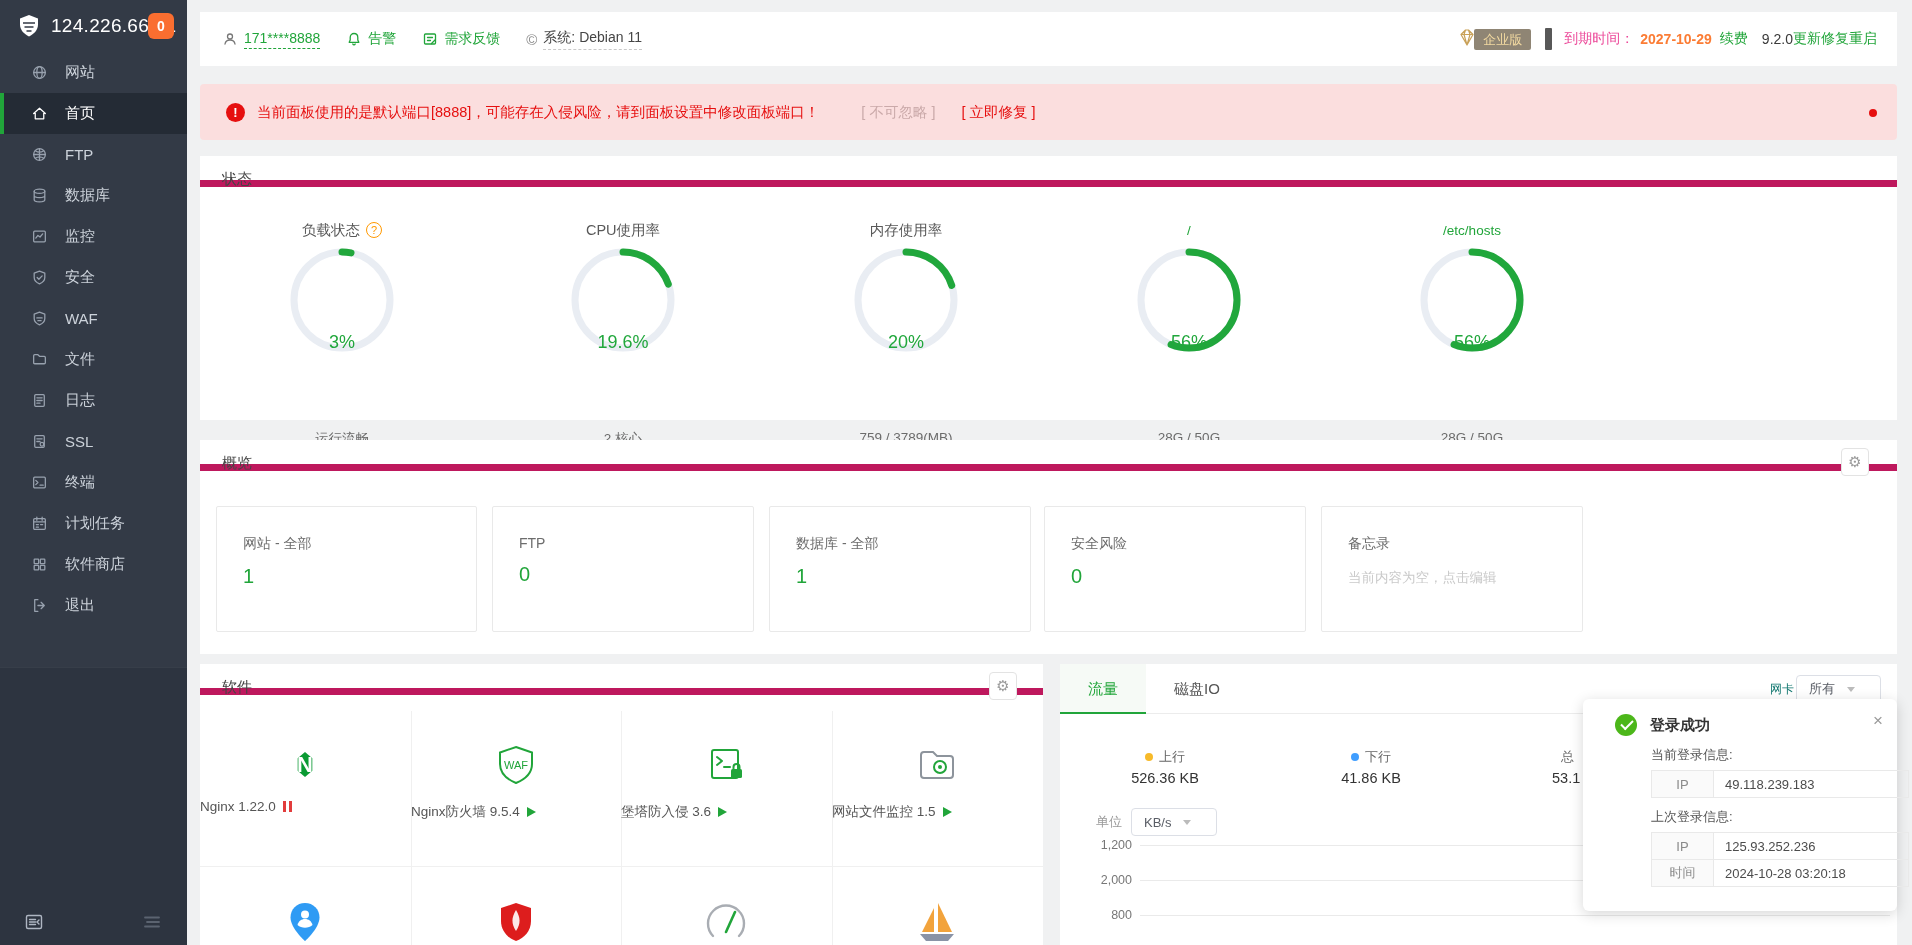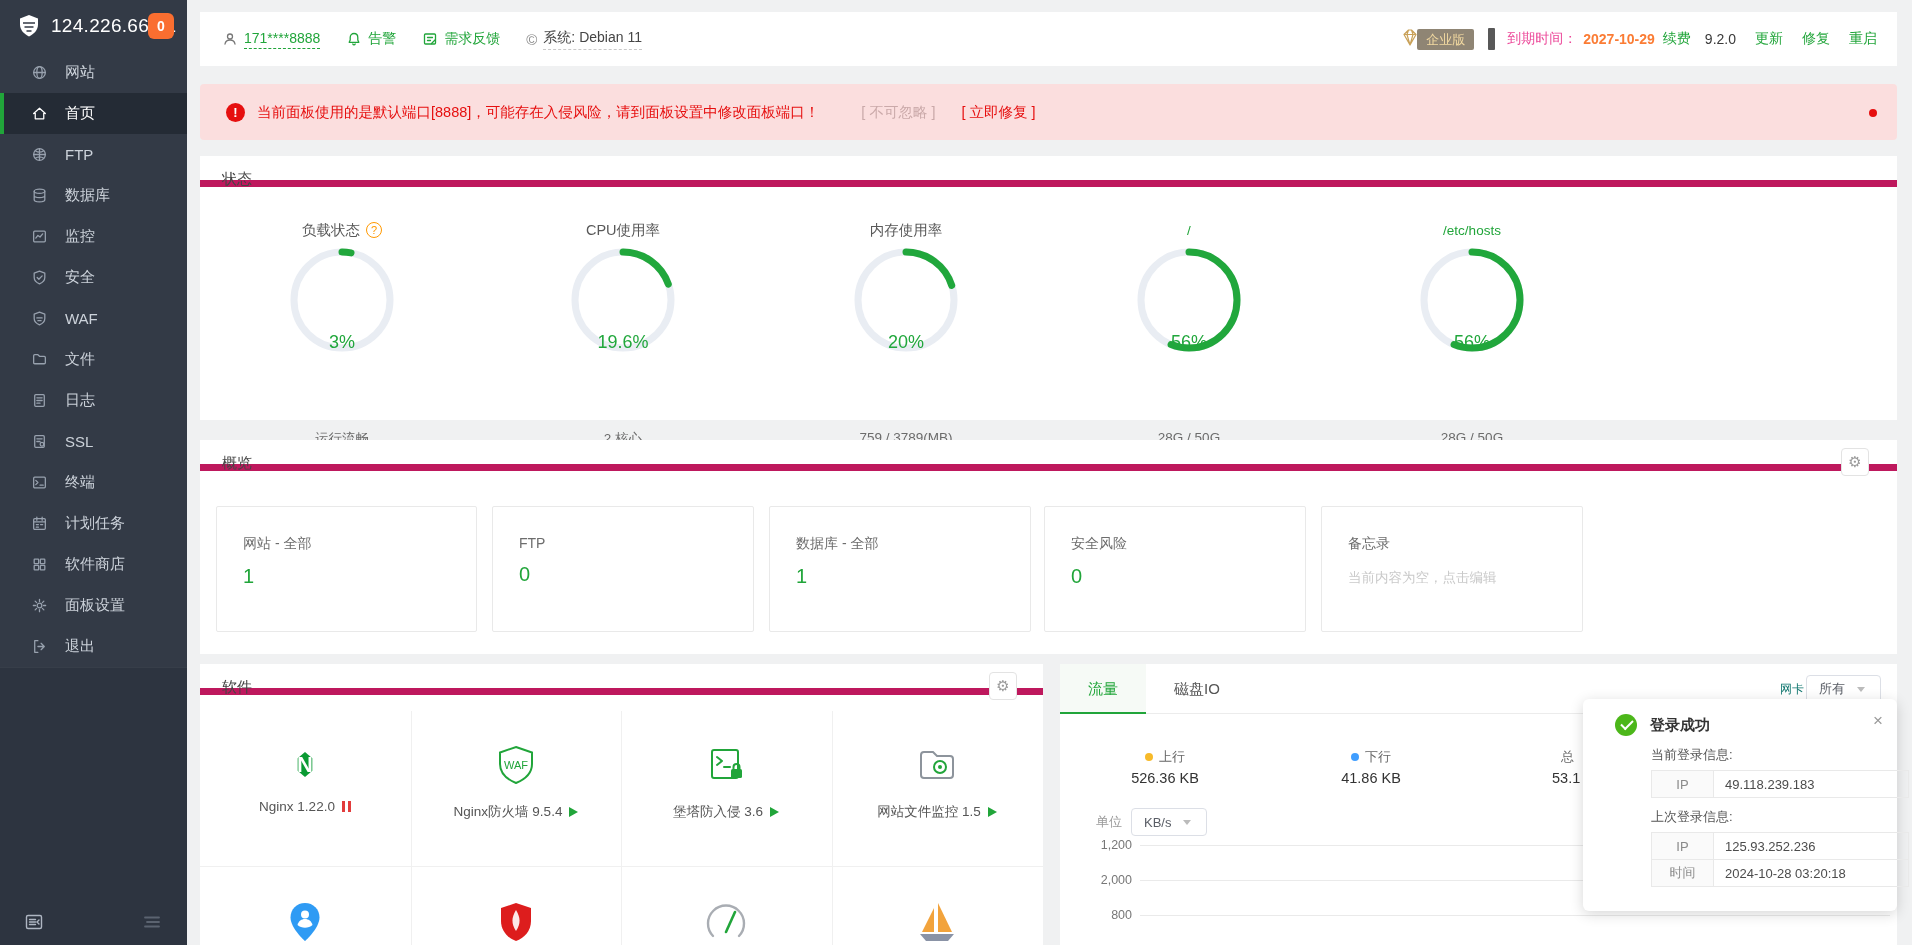--- a/index.html
+++ b/index.html
@@ -31,21 +31,21 @@
 .tb-left,.tb-right{display:flex;align-items:center}
 .tb-item{display:flex;align-items:center;margin-right:26px;font-size:14px;cursor:pointer}
 .tb-item svg{width:16px;height:16px;margin-right:6px;fill:none;stroke-width:1.3;stroke-linecap:round;stroke-linejoin:round}
 .green{color:#21a53a}
 .phone{color:#21a53a;border-bottom:1px dashed #21a53a;padding-bottom:2px}
 .sysinfo{color:#454545;border-bottom:1px dashed #c9c9c9;padding-bottom:2px}
 .copy-ic{color:#8b8b8b;font-size:15px;margin-right:6px}
 .ribbon{display:flex;align-items:center;margin-right:6px}
 .edition{background:#8f8574;color:#f2d9a0;font-size:13px;height:21px;line-height:21px;padding:0 9px;border-radius:2px;margin-left:-5px}
 .rb-tail{width:7px;height:22px;background:#585858;margin:0 12px 0 8px;border-radius:1px}
-.tb-right .lnk{color:#21a53a;font-size:14px;margin-left:19px;cursor:pointer}
+.tb-right .lnk{color:#21a53a;font-size:14px;cursor:pointer}
 .expire-lab{color:#ec4899;font-size:14px}
 .expire-date{color:#fb7c34;font-weight:bold;font-size:14px;margin:0 6px}
 .ver{color:#3a3a3a;font-size:14px;margin-left:14px}
 
 .banner{position:absolute;left:200px;top:84px;width:1697px;height:56px;background:#fbdede;border-radius:4px;display:flex;align-items:center;padding:0 26px;font-size:14.5px}
 .warn-ic{width:19px;height:19px;border-radius:50%;background:#e60f0f;color:#fff;font-weight:bold;font-size:13px;text-align:center;line-height:19px;flex:0 0 19px}
 .banner .msg{color:#e60f0f;margin-left:12px}
 .banner .ignore{color:#caa9a9;margin-left:42px}
 .banner .fix{color:#e60f0f;margin-left:26px;cursor:pointer}
 .red-dot{position:absolute;right:20px;top:25px;width:8px;height:8px;border-radius:50%;background:#e60f0f}
@@ -66,32 +66,32 @@
 .ov-label{margin:28px 0 0 26px;font-size:14px;color:#6d6d6d}
 .ov-val{margin:12px 0 0 26px;font-size:20px;color:#21a53a}
 .ov-empty{margin:16px 0 0 26px;font-size:13.5px;color:#c9c9c9}
 
 .soft-card{left:200px;top:664px;width:843px;height:300px}
 .soft-grid{position:absolute;top:47px;left:0;right:0;bottom:0}
 .vline{position:absolute;top:0;bottom:0;width:1px;background:#f0f0f0}
 .hline{position:absolute;left:0;right:0;top:155px;height:1px;background:#f0f0f0}
 .soft-cell{position:absolute;width:210px;text-align:center;cursor:pointer}
 .soft-ic{display:inline-block;width:44px;height:44px;margin-top:32px}
-.soft-name{margin-top:12px;font-size:13.5px;color:#555;display:flex;align-items:center;justify-content:center}
+.soft-name{margin-top:12px;font-size:13.5px;color:#555;display:flex;align-items:center;}
 .play{display:inline-block;width:0;height:0;border-left:9px solid #21a53a;border-top:5px solid transparent;border-bottom:5px solid transparent;margin-left:7px}
 .pause{display:inline-block;width:9px;height:11px;border-left:3px solid #e23c3c;border-right:3px solid #e23c3c;margin-left:7px}
 .hexN{width:40px;height:44px;margin:2px auto 0;background:#0a9a33;clip-path:polygon(50% 0,96% 25%,96% 75%,50% 100%,4% 75%,4% 25%);color:#fff;font-weight:bold;font-size:22px;line-height:44px}
 
 .traffic-card{left:1060px;top:664px;width:837px;height:300px}
 .tabbar{height:50px;border-bottom:1px solid #ececec;display:flex;position:relative}
 .tab{height:50px;line-height:50px;padding:0 28px;font-size:15px;color:#555;cursor:pointer}
 .tab.active{color:#21a53a;background:#f6faf6;border-bottom:2px solid #21a53a}
 .nic{position:absolute;right:16px;top:11px;display:flex;align-items:center}
 .nic-label{font-size:12px;color:#0f766e;margin-right:2px}
-.selbox{border:1px solid #dcdfe6;border-radius:4px;background:#fff;height:28px;display:flex;align-items:center;padding:0 15px 0 12px;font-size:13px;color:#5a5e66;cursor:pointer}
+.selbox{border:1px solid #dcdfe6;border-radius:4px;background:#fff;height:28px;display:flex;align-items:center;padding:0 25px 0 12px;font-size:13px;color:#5a5e66;cursor:pointer}
 .chev{width:0;height:0;border-left:4px solid transparent;border-right:4px solid transparent;border-top:5px solid #bbb;margin-left:12px}
 .stat{position:absolute;text-align:center}
 .stat .s-lab{font-size:13px;color:#666;height:18px;display:flex;align-items:center;justify-content:center}
 .dot{display:inline-block;width:8px;height:8px;border-radius:50%;margin-right:6px}
 .stat .s-val{margin-top:4px;font-size:14.5px;color:#333}
 .unit-row{position:absolute;left:36px;top:144px;display:flex;align-items:center}
 .unit-label{font-size:13px;color:#999;margin-right:9px}
 .gline{position:absolute;left:80px;width:750px;height:1px;background:#eaeaea}
 .gtick{position:absolute;left:0;width:66px;text-align:right;font-size:12.5px;color:#777;margin-top:-7px}
 
@@ -233,29 +233,20 @@
       <div class="mitem">
           <span class="mi">
             <svg viewBox="0 0 16 16">
               <rect x="3" y="3" width="4.2" height="4.2" rx=".5"></rect>
               <rect x="8.8" y="3" width="4.2" height="4.2" rx=".5"></rect>
               <rect x="3" y="8.8" width="4.2" height="4.2" rx=".5"></rect>
               <rect x="8.8" y="8.8" width="4.2" height="4.2" rx=".5"></rect>
             </svg>
           </span>
           <span>软件商店</span>
-        </div>
-      <div class="mitem">
-          <span class="mi">
-            <svg viewBox="0 0 16 16">
-              <circle cx="8" cy="8" r="2.2"></circle>
-              <path d="M8 2.2v2M8 11.8v2M2.2 8h2M11.8 8h2M3.9 3.9l1.4 1.4M10.7 10.7l1.4 1.4M12.1 3.9l-1.4 1.4M5.3 10.7l-1.4 1.4"></path>
-            </svg>
-          </span>
-          <span>面板设置</span>
         </div>
       <div class="mitem">
           <span class="mi">
             <svg viewBox="0 0 16 16">
               <path d="M6.5 2.5h-3v11h3"></path>
               <path d="M9.5 5l3 3-3 3M12 8H6.5"></path>
             </svg>
           </span>
           <span>退出</span>
         </div>

